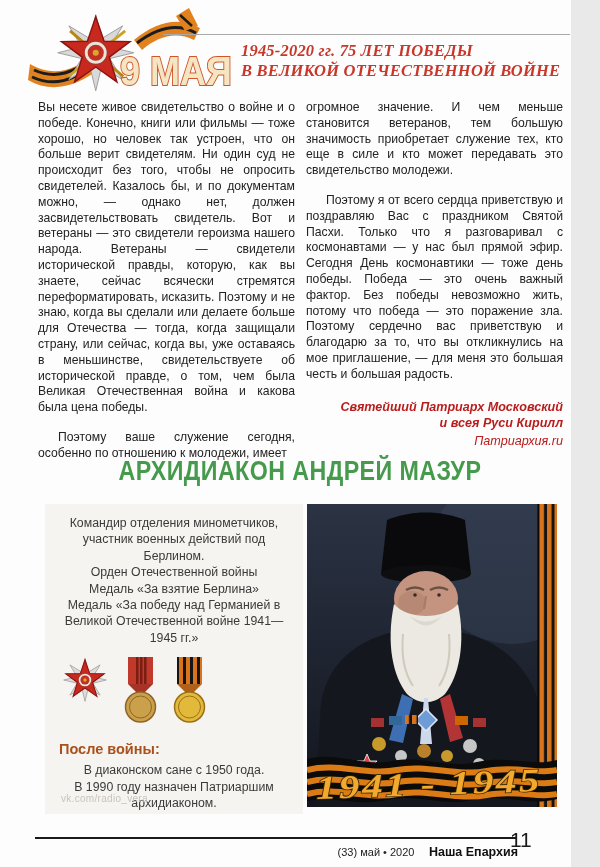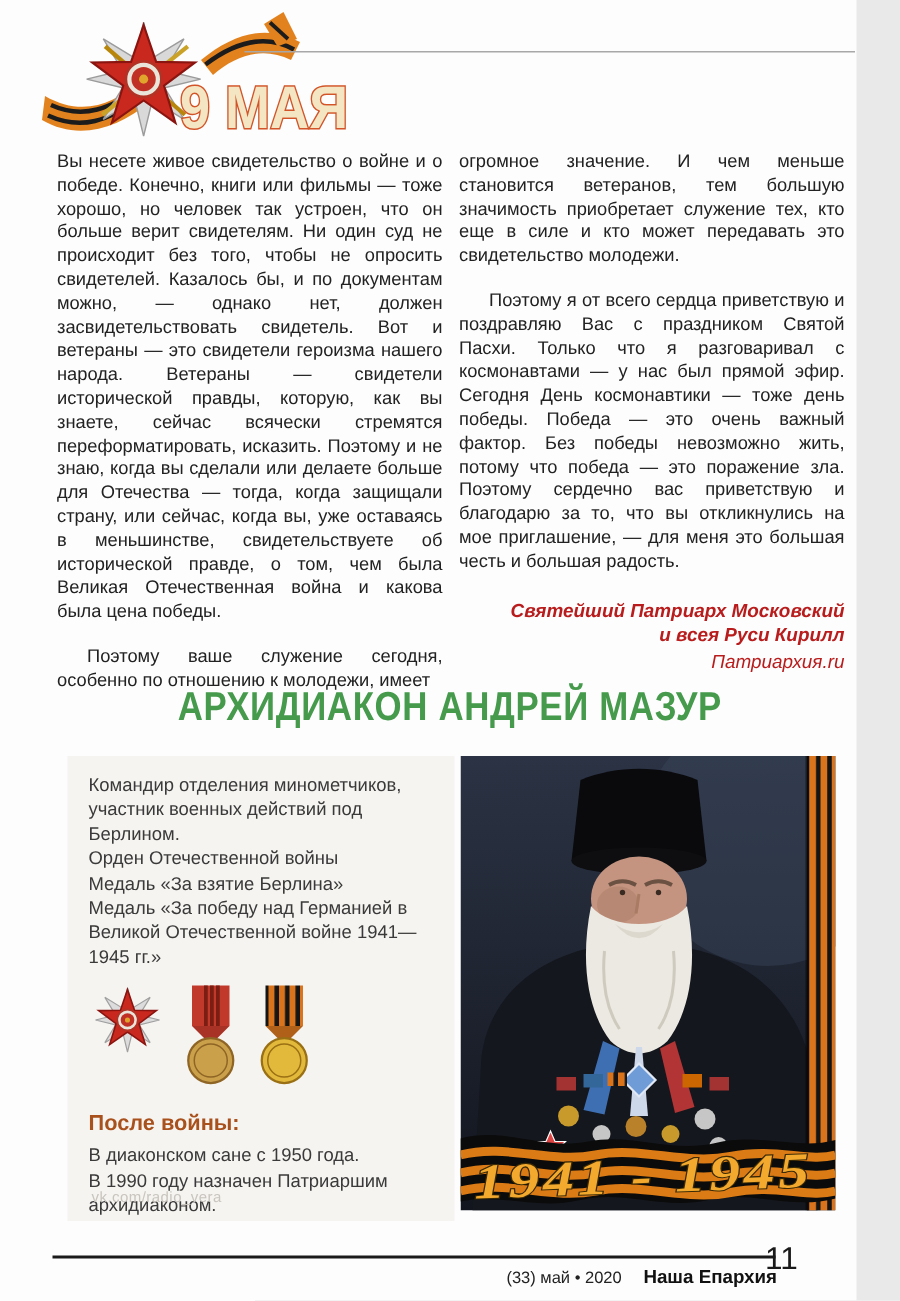--- a/index.html
+++ b/index.html
@@ -24,21 +24,21 @@
 
   
   #feature-title{position:absolute;left:0;top:456px;width:600px;text-align:center;}
   #feature-title span{display:inline-block;font-size:27px;font-weight:bold;color:#459a4c;
       letter-spacing:.5px;transform:scaleX(.86);transform-origin:center;white-space:nowrap;}
 
   #info-panel{position:absolute;left:45px;top:504px;width:258px;height:310px;
       background:#f6f4f0;box-sizing:border-box;padding:11px 14px 10px 14px;}
   .info-heading{font-size:14.5px;font-weight:bold;color:#a9511d;margin:11px 0 5px 0;}
   .info-heading.first{margin-top:0;}
-  .info-text{font-size:12.3px;line-height:16.4px;color:#3a3a3a;white-space:pre-line;}
+  .info-text{font-size:12.3px;line-height:16.4px;color:#3a3a3a;white-space:pre-line;text-align:center;}
   #medal-row{display:flex;align-items:flex-start;gap:14px;margin:10px 0 0 2px;height:74px;}
   #watermark{position:absolute;left:16px;bottom:10px;font-size:10px;color:#c8c4be;letter-spacing:.3px;}
 
   #photo{position:absolute;left:307px;top:504px;width:250px;height:303px;}
 
   
   #footer-rule{position:absolute;left:35px;top:837px;width:482px;height:2px;background:#1a1a1a;}
   #footer-text{position:absolute;top:842px;left:240px;width:278px;text-align:right;white-space:nowrap;}
   #footer-text .issue{font-size:11px;color:#222;}
   #footer-text .magazine{font-size:12.5px;font-weight:bold;color:#111;margin-left:10px;}
@@ -69,20 +69,24 @@
       <circle cx="45" cy="45" r="12.5" fill="#e9e5da" stroke="#b33226" stroke-width="2"></circle>
       <circle cx="45" cy="45" r="8.5" fill="#c03024"></circle>
       <circle cx="45" cy="45" r="3.2" fill="#e0a42c"></circle>
     </g>
 
     <text x="94" y="79" font-family="Liberation Sans, sans-serif" font-size="40" font-weight="bold" fill="#f4e6c3" stroke="#d25428" stroke-width="2" paint-order="stroke" letter-spacing="0" textLength="112" lengthAdjust="spacingAndGlyphs">9 МАЯ</text>
   </svg>
 
   <div id="header-rule"></div>
 
+  <div id="header-banner">
+    <div>1945-2020 гг. 75 ЛЕТ ПОБЕДЫ</div>
+    <div>В ВЕЛИКОЙ ОТЕЧЕСТВЕННОЙ ВОЙНЕ</div>
+  </div>
 
   <div id="columns">
     <div class="col">
       <p>Вы несете живое свидетельство о войне и о победе. Конечно, книги или фильмы — тоже хорошо, но человек так устроен, что он больше верит свидетелям. Ни один суд не происходит без того, чтобы не опросить свидетелей. Казалось бы, и по документам можно, — однако нет, должен засвидетельствовать свидетель. Вот и ветераны — это свидетели героизма нашего народа. Ветераны — свидетели исторической правды, которую, как вы знаете, сейчас всячески стремятся переформатировать, исказить. Поэтому и не знаю, когда вы сделали или делаете больше для Отечества — тогда, когда защищали страну, или сейчас, когда вы, уже оставаясь в меньшинстве, свидетельствуете об исторической правде, о том, чем была Великая Отечественная война и какова была цена победы.</p>
       <p class="p-indent">Поэтому ваше служение сегодня, особенно по отношению к молодежи, имеет</p>
     </div>
     <div class="col">
       <p>огромное значение. И чем меньше становится ветеранов, тем большую значимость приобретает служение тех, кто еще в силе и кто может передавать это свидетельство молодежи.</p>
       <p class="p-indent">Поэтому я от всего сердца приветствую и поздравляю Вас с праздником Святой Пасхи. Только что я разговаривал с космонавтами — у нас был прямой эфир. Сегодня День космонавтики — тоже день победы. Победа — это очень важный фактор. Без победы невозможно жить, потому что победа — это поражение зла. Поэтому сердечно вас приветствую и благодарю за то, что вы откликнулись на мое приглашение, — для меня это большая честь и большая радость.</p>
       <div id="signature">

